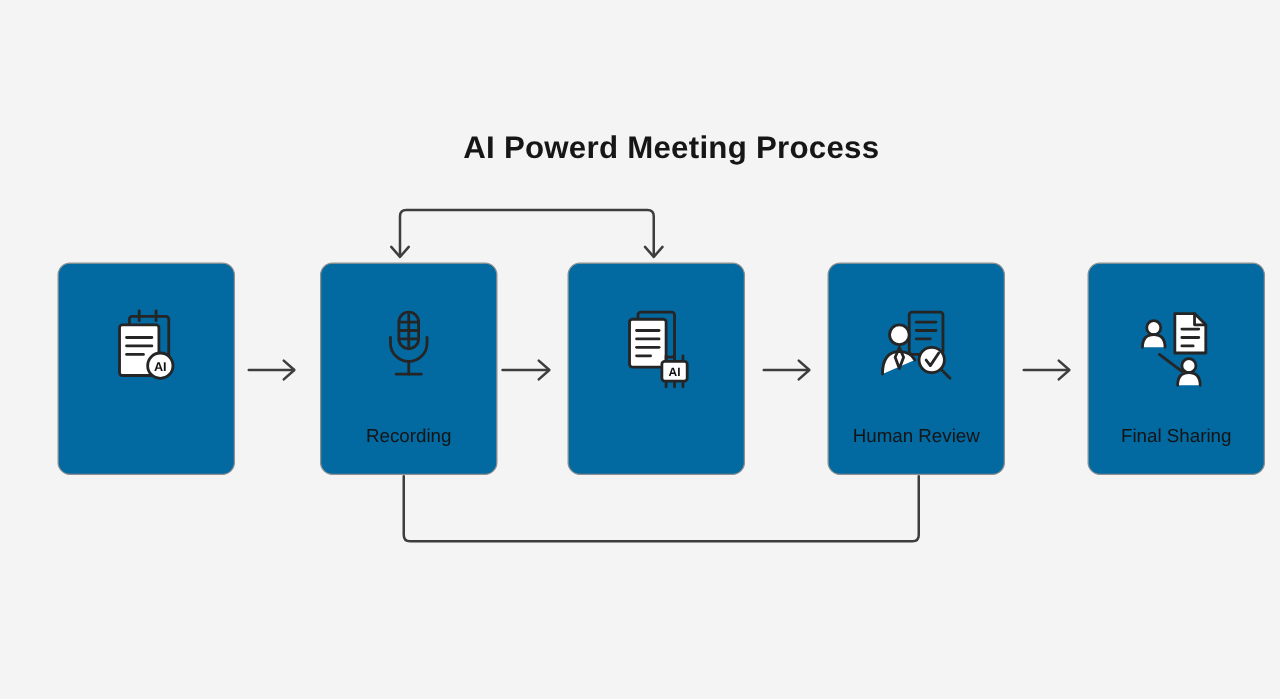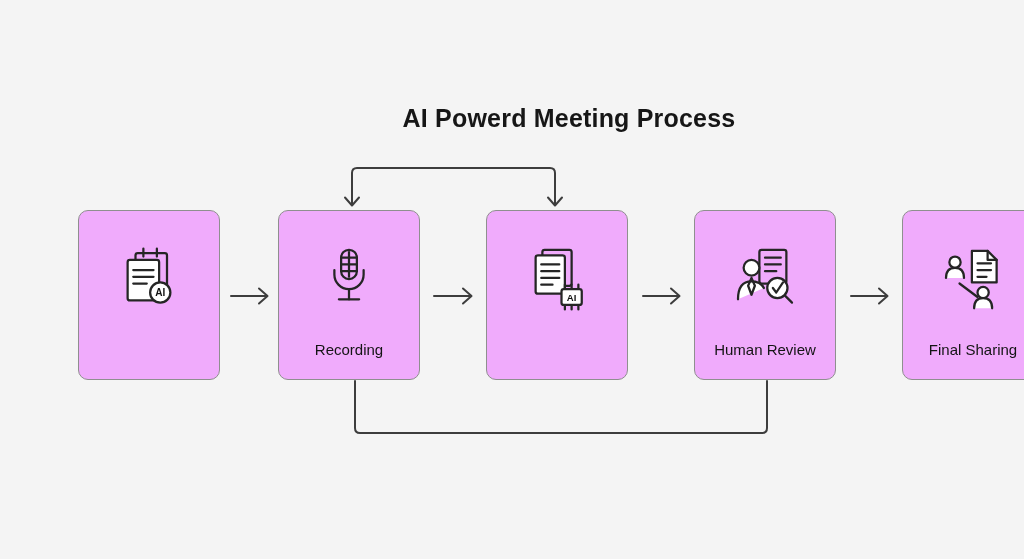--- a/index.html
+++ b/index.html
@@ -7,21 +7,20 @@
   body {
     font-family: "Liberation Sans", sans-serif;
     background: #f4f4f4;
     overflow: hidden;
   }
   .canvas {
     position: relative;
     width: 880px;
     height: 559px;
     background: #f4f4f4;
-    margin-left: 32px;
   }
   .title {
     position: absolute;
     top: 104px;
     left: 537px;
     transform: translateX(-50%);
     font-size: 25px;
     font-weight: 700;
     color: #161616;
     letter-spacing: 0.2px;
@@ -31,21 +30,21 @@
     position: absolute;
     top: 0; left: 0;
     width: 1024px; height: 559px;
     pointer-events: none;
   }
   .step-box {
     position: absolute;
     top: 210px;
     width: 142px;
     height: 170px;
-    background: #f0abfc;
+    background: #0369a1;
     border: 1px solid #8f8f8f;
     border-radius: 10px;
   }
   .icon-wrap {
     position: absolute;
     top: 30px;
     left: 50%;
     transform: translateX(-50%);
     width: 76px;
     height: 76px;
@@ -117,21 +116,21 @@
           <line x1="18" y1="24" x2="36" y2="24"></line>
           <line x1="18" y1="30" x2="36" y2="30"></line>
           <line x1="18" y1="36" x2="30" y2="36"></line>
           <circle cx="42" cy="44" r="9" fill="#ffffff"></circle>
         </g>
         <text class="ic-text" x="42" y="47.5" font-size="9" text-anchor="middle">AI</text>
       </svg>
     </div>
   </div>
 
-  <div class="step-box" style="left:246px">
+  <div class="step-box" style="left:256px">
     <div class="icon-wrap">
       <svg viewBox="0 0 64 64">
         <g class="stroke-ic">
           <rect x="25" y="6" width="14" height="26" rx="7"></rect>
           <line x1="25" y1="13" x2="39" y2="13"></line>
           <line x1="25" y1="19" x2="39" y2="19"></line>
           <line x1="25" y1="25" x2="39" y2="25"></line>
           <line x1="32" y1="8" x2="32" y2="30"></line>
           <path d="M 19 24 L 19 28 A 13 13 0 0 0 45 28 L 45 24"></path>
           <line x1="32" y1="41" x2="32" y2="50"></line>

